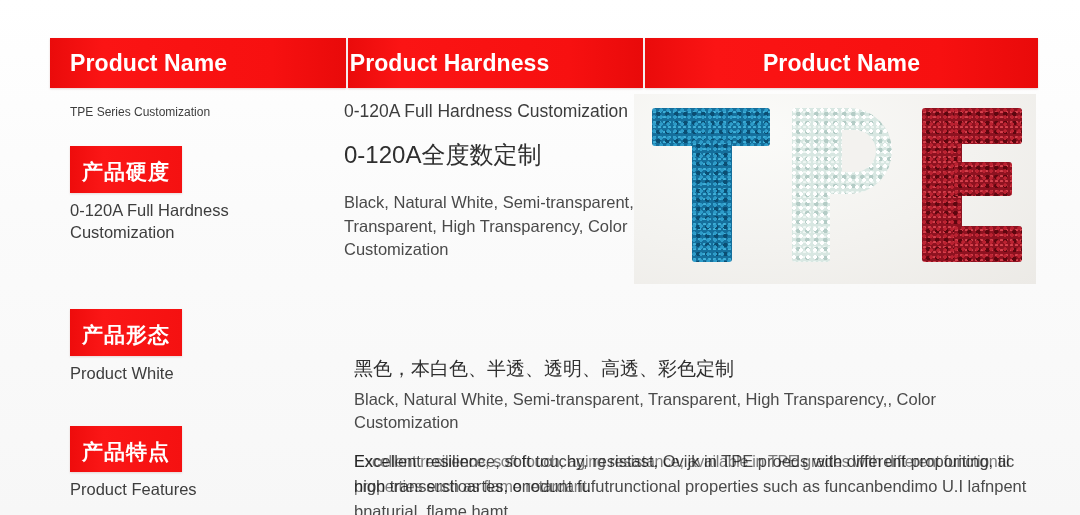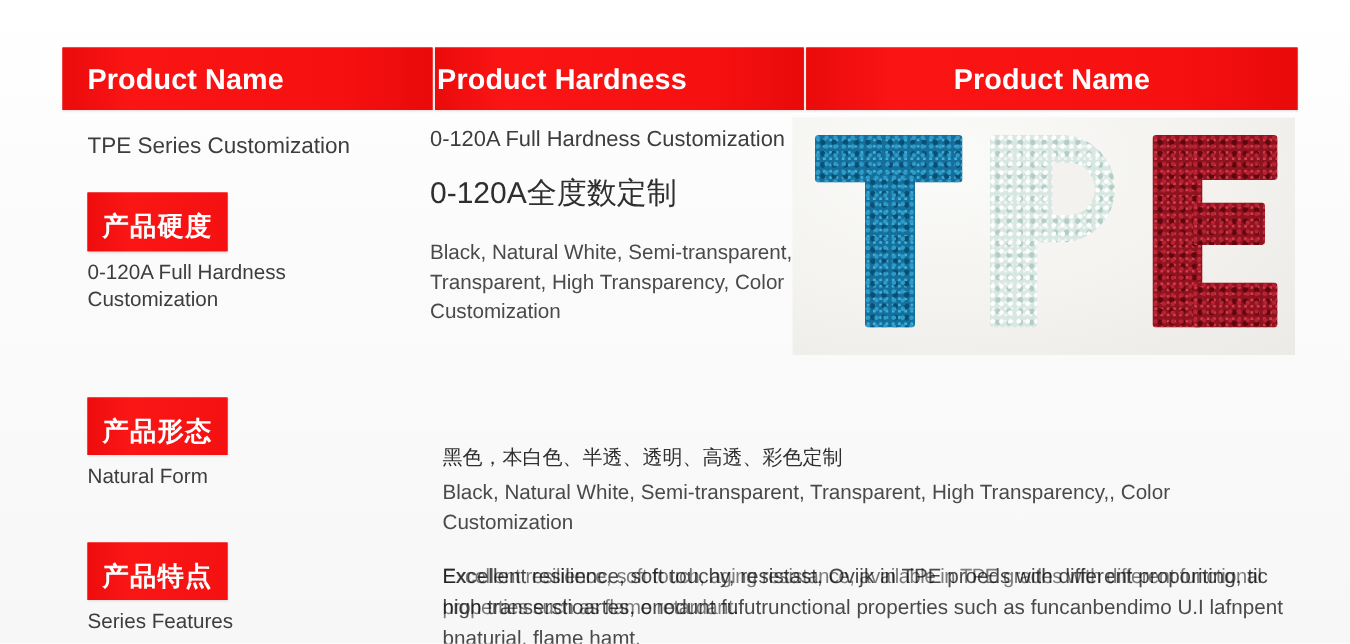--- a/index.html
+++ b/index.html
@@ -64,36 +64,37 @@
     position: relative;
     display: flex;
     margin-top: 6px;
   }
   .col-left   { width: 282px; padding-left: 20px; box-sizing: border-box; }
   .col-mid    { width: 302px; padding-left: 12px; box-sizing: border-box; }
   .col-right  { width: 404px; box-sizing: border-box; }
 
   
   .cell-plain {
-    font-size: 18px;
+    font-size: 12px;
     color: #3d3d3d;
     line-height: 1.35;
     padding-top: 8px;
   }
   .tag {
     display: inline-block;
     background: #f41010;
     background-image: linear-gradient(90deg, #ee0c0c 0%, #fb1616 30%, #f51111 100%);
     color: #ffffff;
     font-size: 21px;
     font-weight: bold;
     padding: 16px 12px 6px 12px;
     line-height: 1.18;
     letter-spacing: 1px;
     box-shadow: 0 1px 2px rgba(120,0,0,.15);
+    font-family: Liberation Mono, monospace;
   }
   .tag-sub {
     font-size: 16.5px;
     color: #3d3d3d;
     line-height: 1.35;
     margin-top: 6px;
   }
 
   .lblock-1 { margin-top: 2px; }
   .lblock-2 { margin-top: 26px; }
@@ -120,21 +121,21 @@
     margin-top: 20px;
   }
   .mid-wide {
     position: absolute;
     left: 292px;
     width: 696px;
     box-sizing: border-box;
     padding-left: 12px;
   }
   .mid-cn-2 {
-    font-size: 16px;
+    font-size: 19px;
     color: #2f2f2f;
     line-height: 1.4;
   }
   .mid-en-3 {
     font-size: 16.5px;
     color: #4a4a4a;
     line-height: 1.42;
     margin-top: 5px;
   }
 
@@ -250,26 +251,26 @@
 
         <div class="cell-plain lblock-1">TPE Series Customization</div>
 
         <div class="lblock-2">
           <div class="tag">产品硬度</div>
           <div class="tag-sub">0-120A Full Hardness Customization</div>
         </div>
 
         <div class="lblock-3">
           <div class="tag">产品形态</div>
-          <div class="tag-sub">Natural Form</div>
+          <div class="tag-sub">Product White</div>
         </div>
 
         <div class="lblock-4">
           <div class="tag">产品特点</div>
-          <div class="tag-sub">Series Features</div>
+          <div class="tag-sub">Product Features</div>
         </div>
 
       </div>
 
       <div class="col-mid">
         <div class="mid-en-1">0-120A Full Hardness Customization</div>
         <div class="mid-cn-1">0-120A全度数定制</div>
         <div class="mid-en-2">Black, Natural White, Semi-transparent, Transparent, High Transparency, Color Customization</div>
       </div>
 

